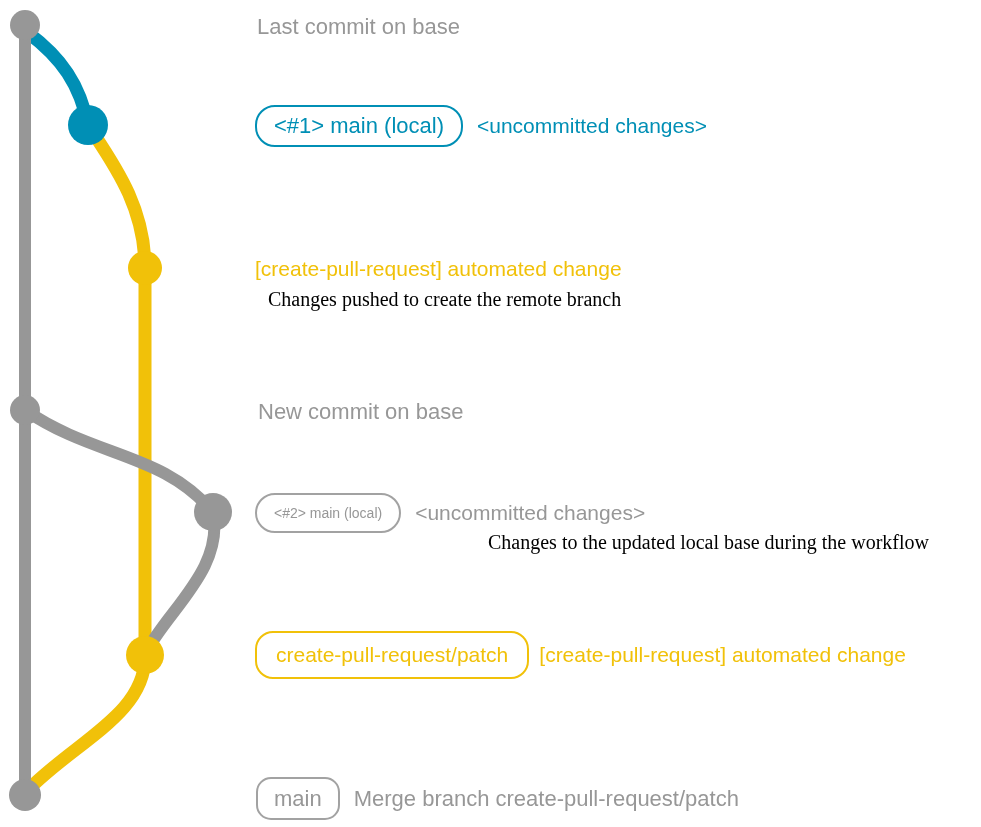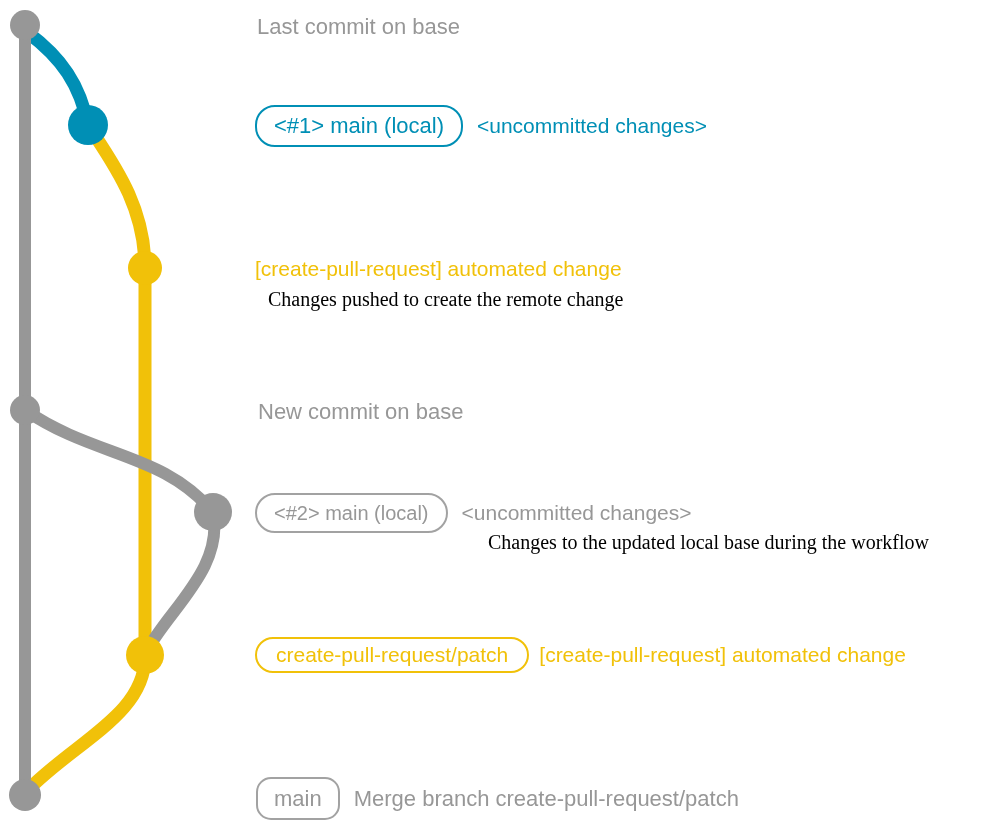--- a/index.html
+++ b/index.html
@@ -59,25 +59,25 @@
 
   
   .row-1 { left: 255px; top: 105px; height: 42px; gap: 14px; }
   .row-1 .badge { height: 42px; border-radius: 20px; padding: 0 17px; font-size: 22px; }
   .row-1 .msg { font-size: 21px; }
 
   .row-2 { left: 255px; top: 256px; height: 26px; }
   .row-2 .msg { font-size: 21px; }
 
   .row-3 { left: 255px; top: 492px; height: 42px; gap: 14px; }
-  .row-3 .badge { height: 32px; border-radius: 20px; padding: 18px 17px; font-size: 20px; }
+  .row-3 .badge { height: 32px; border-radius: 20px; padding: 18px 17px; font-size: 14px; }
   .row-3 .msg { font-size: 21px; }
 
   .row-4 { left: 255px; top: 637px; height: 36px; gap: 10px; }
-  .row-4 .badge { height: 36px; border-radius: 18px; padding: 0 19px; font-size: 21px; }
+  .row-4 .badge { height: 48px; border-radius: 18px; padding: 0 19px; font-size: 21px; }
   .row-4 .msg { font-size: 21px; }
 
   .row-5 { left: 256px; top: 777px; height: 43px; gap: 14px; }
   .row-5 .badge { height: 43px; border-radius: 15px; padding: 13px 16px; font-size: 22px; }
   .row-5 .msg { font-size: 22px; }
 </style>
 </head>
 <body>
 
 <div class="stage">
@@ -106,21 +106,21 @@
   <div class="abs milestone-label" style="left:257px; top:14px;">Last commit on base</div>
 
   <div class="abs commit-row row-1">
     <span class="badge badge-blue">&lt;#1&gt; main (local)</span>
     <span class="msg msg-blue">&lt;uncommitted changes&gt;</span>
   </div>
 
   <div class="abs commit-row row-2">
     <span class="msg msg-yellow">[create-pull-request] automated change</span>
   </div>
-  <div class="abs caption" style="left:268px; top:288px;">Changes pushed to create the remote change</div>
+  <div class="abs caption" style="left:268px; top:288px;">Changes pushed to create the remote branch</div>
 
   <div class="abs milestone-label" style="left:258px; top:399px;">New commit on base</div>
 
   <div class="abs commit-row row-3">
     <span class="badge badge-gray">&lt;#2&gt; main (local)</span>
     <span class="msg msg-gray">&lt;uncommitted changes&gt;</span>
   </div>
   <div class="abs caption" style="left:488px; top:531px;">Changes to the updated local base during the workflow</div>
 
   <div class="abs commit-row row-4">

